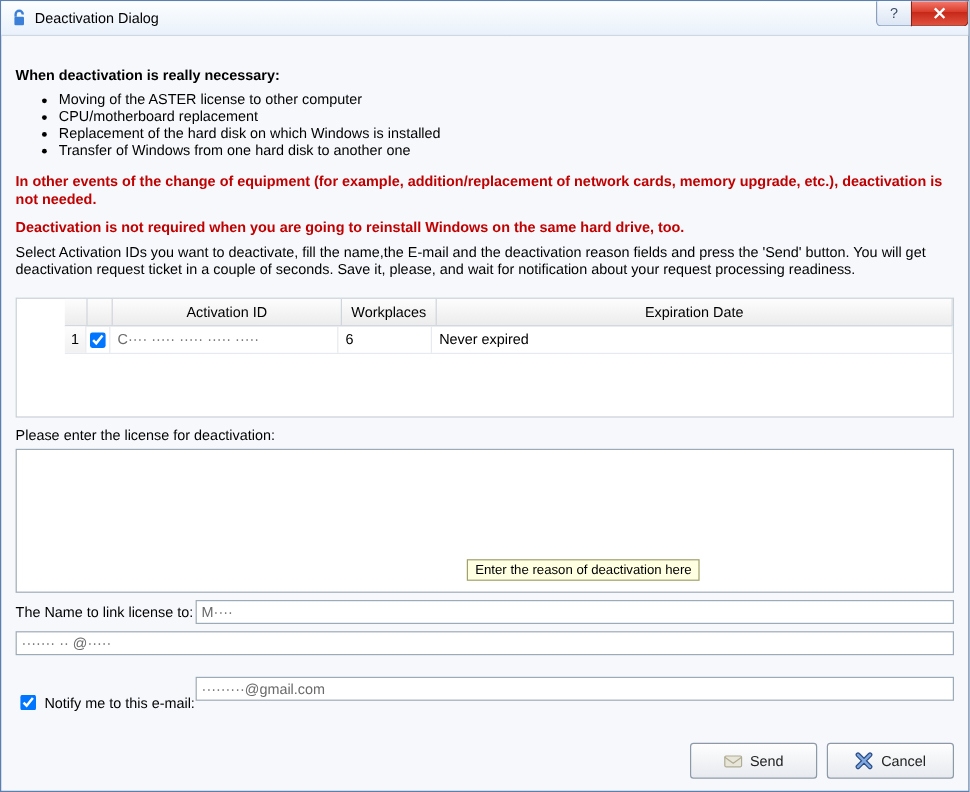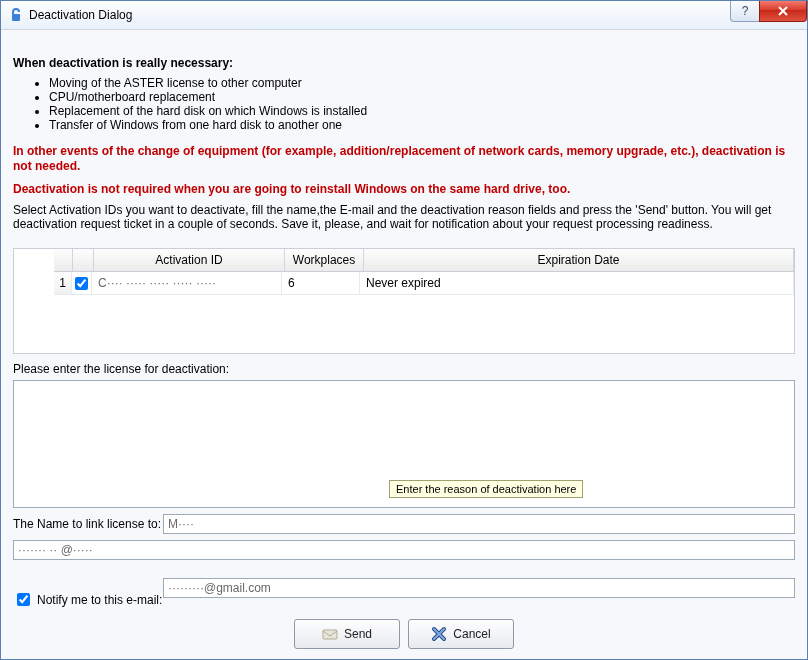--- a/index.html
+++ b/index.html
@@ -35,21 +35,21 @@
   .gc.exp{flex:1;}
   input[type=checkbox].cell-cb{margin:0;}
   .label-small{margin-top:8px;margin-bottom:4px;}
   .reason-box{position:relative;flex:1;min-height:120px;}
   .reason-textarea{width:100%;height:100%;box-sizing:border-box;border:1px solid #9daab8;resize:none;font-family:inherit;font-size:12px;padding:4px;background:#fff;}
   .tooltip{position:absolute;bottom:10px;left:376px;background:#ffffe1;border:1px solid #a0a070;padding:2px 6px;font-size:11px;color:#000;white-space:nowrap;}
   .form-row{display:flex;align-items:center;margin-top:6px;}
   .form-row .lbl{width:150px;}
   .form-row .lbl.cb{display:flex;align-items:center;gap:4px;margin-top:24px;}
   .form-row input[type=text]{flex:1;border:1px solid #9daab8;height:20px;padding:1px 4px;box-sizing:border-box;font-family:inherit;font-size:12px;background:#fff;color:#6a6a6a;}
-  .buttons{display:flex;justify-content:center;gap:8px;margin-top:10px;}
+  .buttons{display:flex;justify-content:flex-end;gap:8px;margin-top:24px;}
   .btn{height:28px;min-width:80px;border:1px solid #8e99a8;border-radius:3px;background:linear-gradient(#fefefe,#e7eaef);display:flex;align-items:center;justify-content:center;gap:6px;padding:0 12px;font-size:12px;color:#222;}
   .btn .ico{width:16px;height:16px;}
   .cancel-x{color:#2a4b84;}
 </style>
 </head>
 <body>
 
 <div class="window">
   <div class="titlebar">
     <span class="app-icon">

